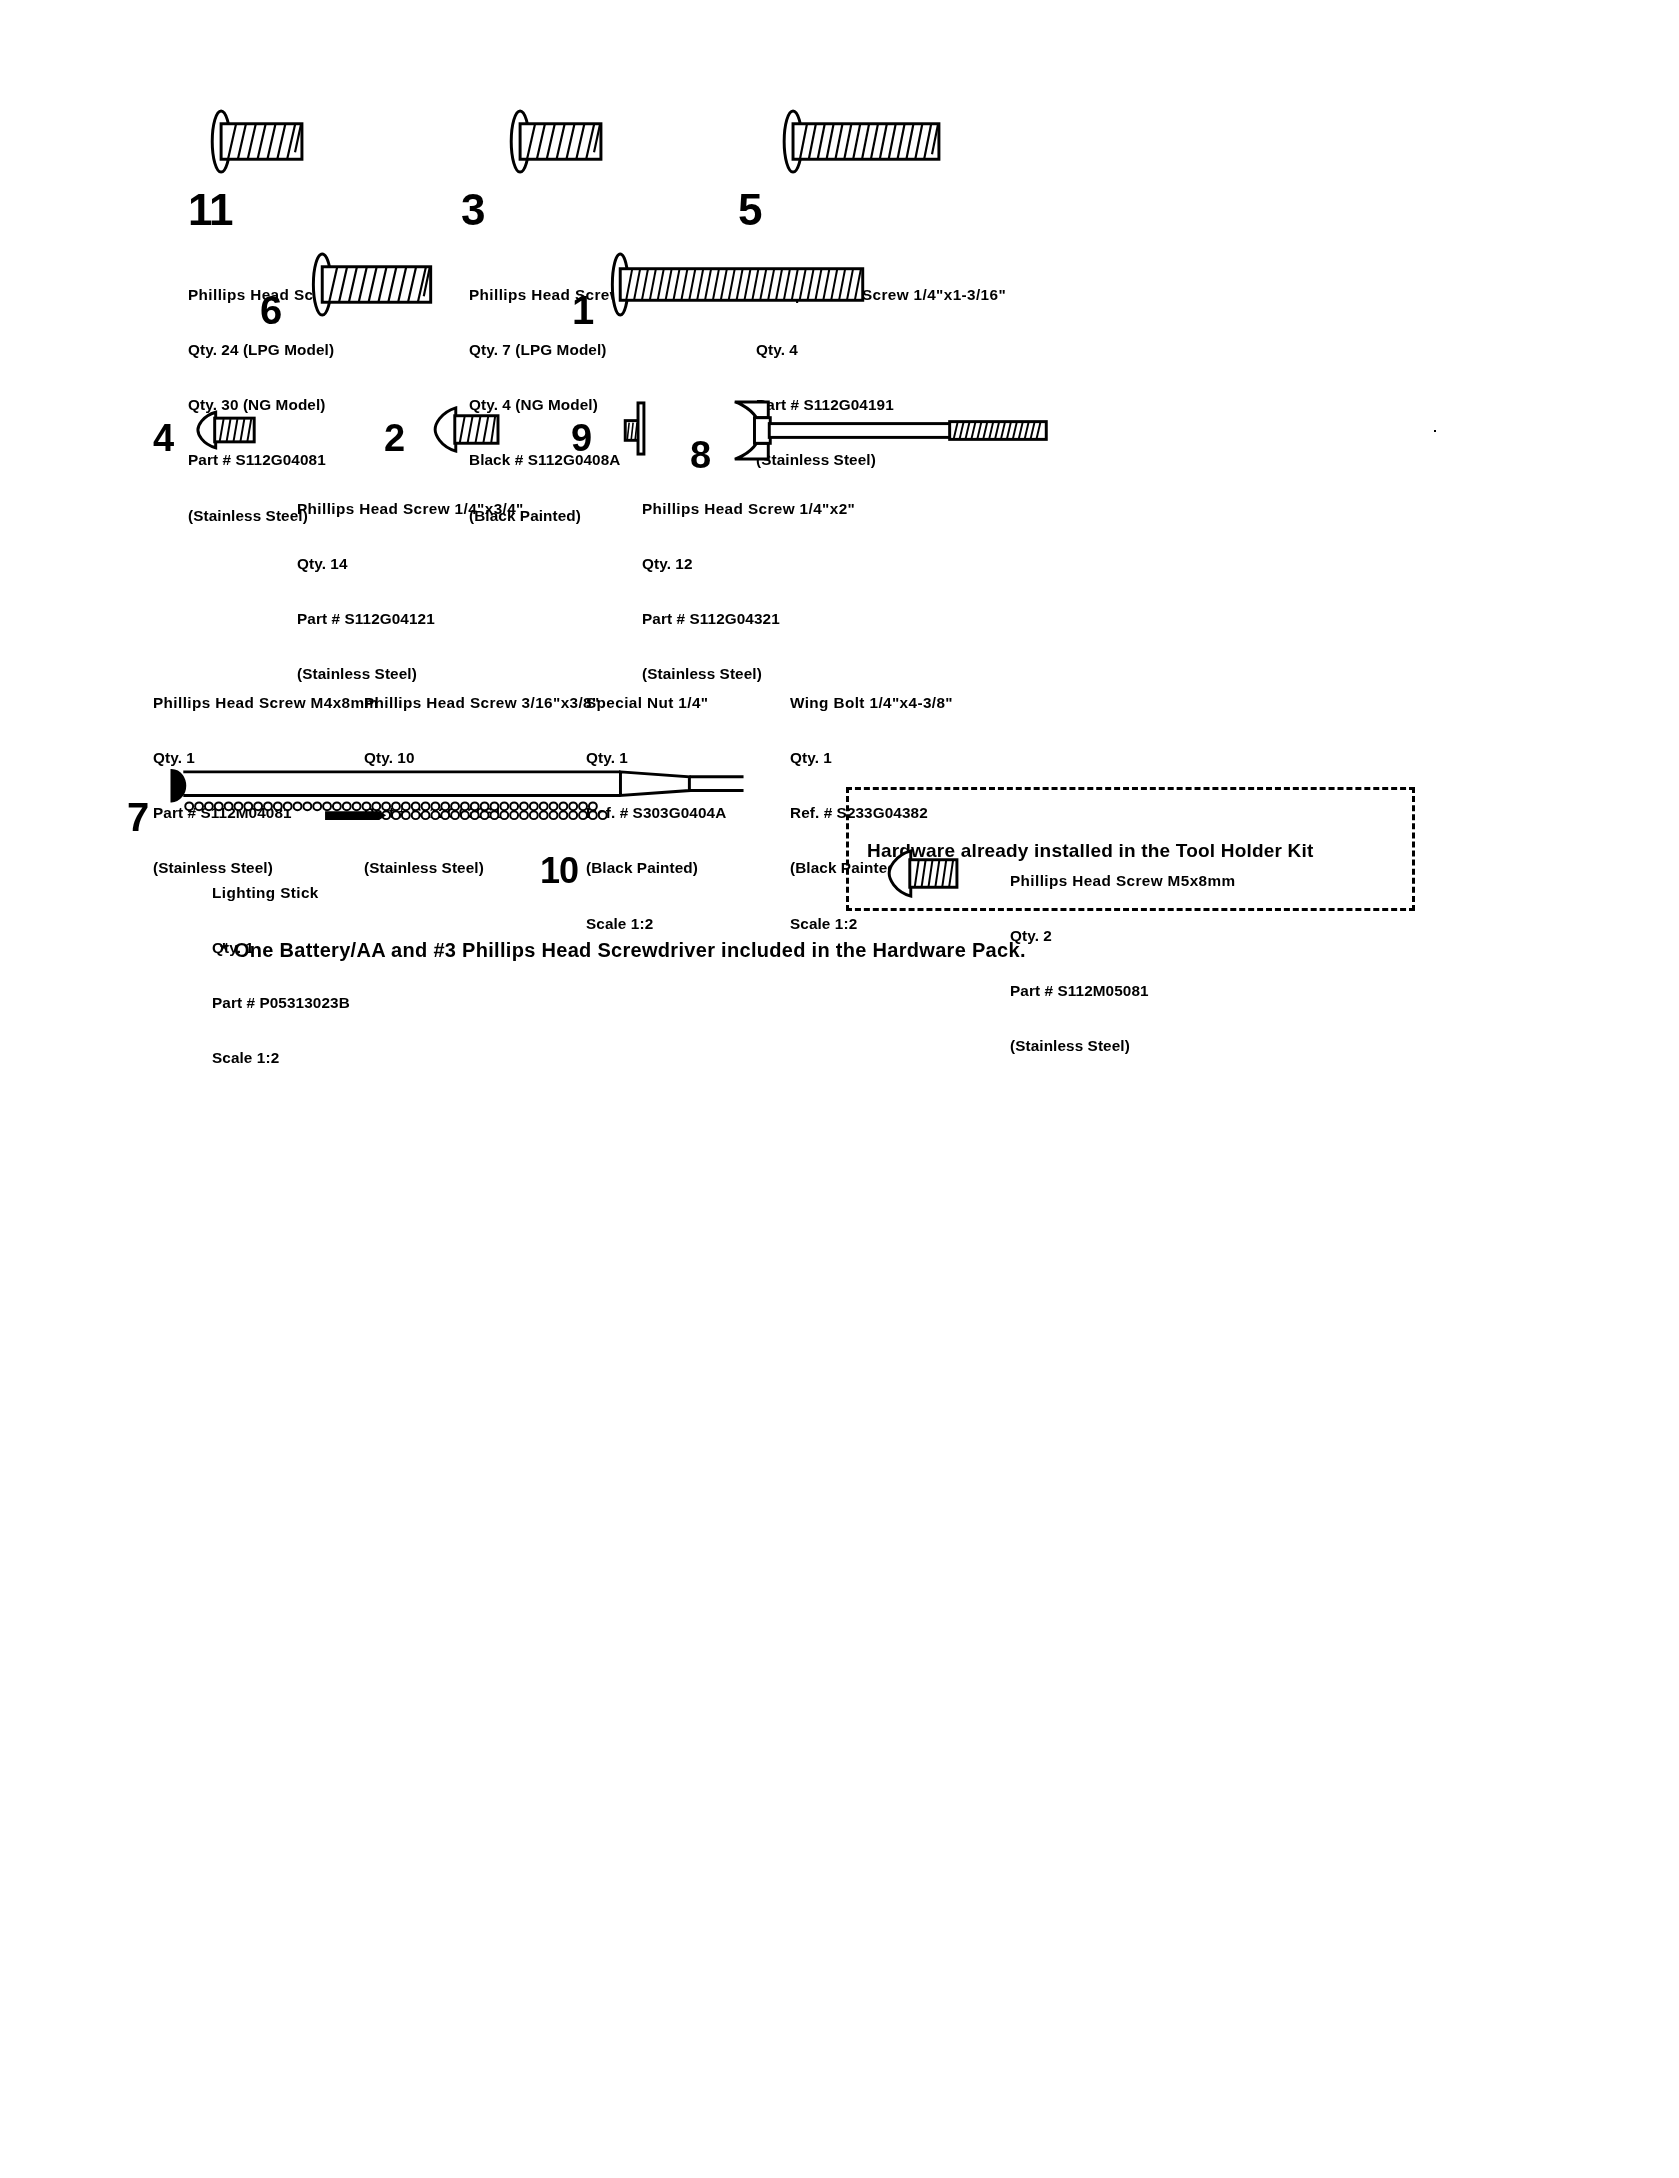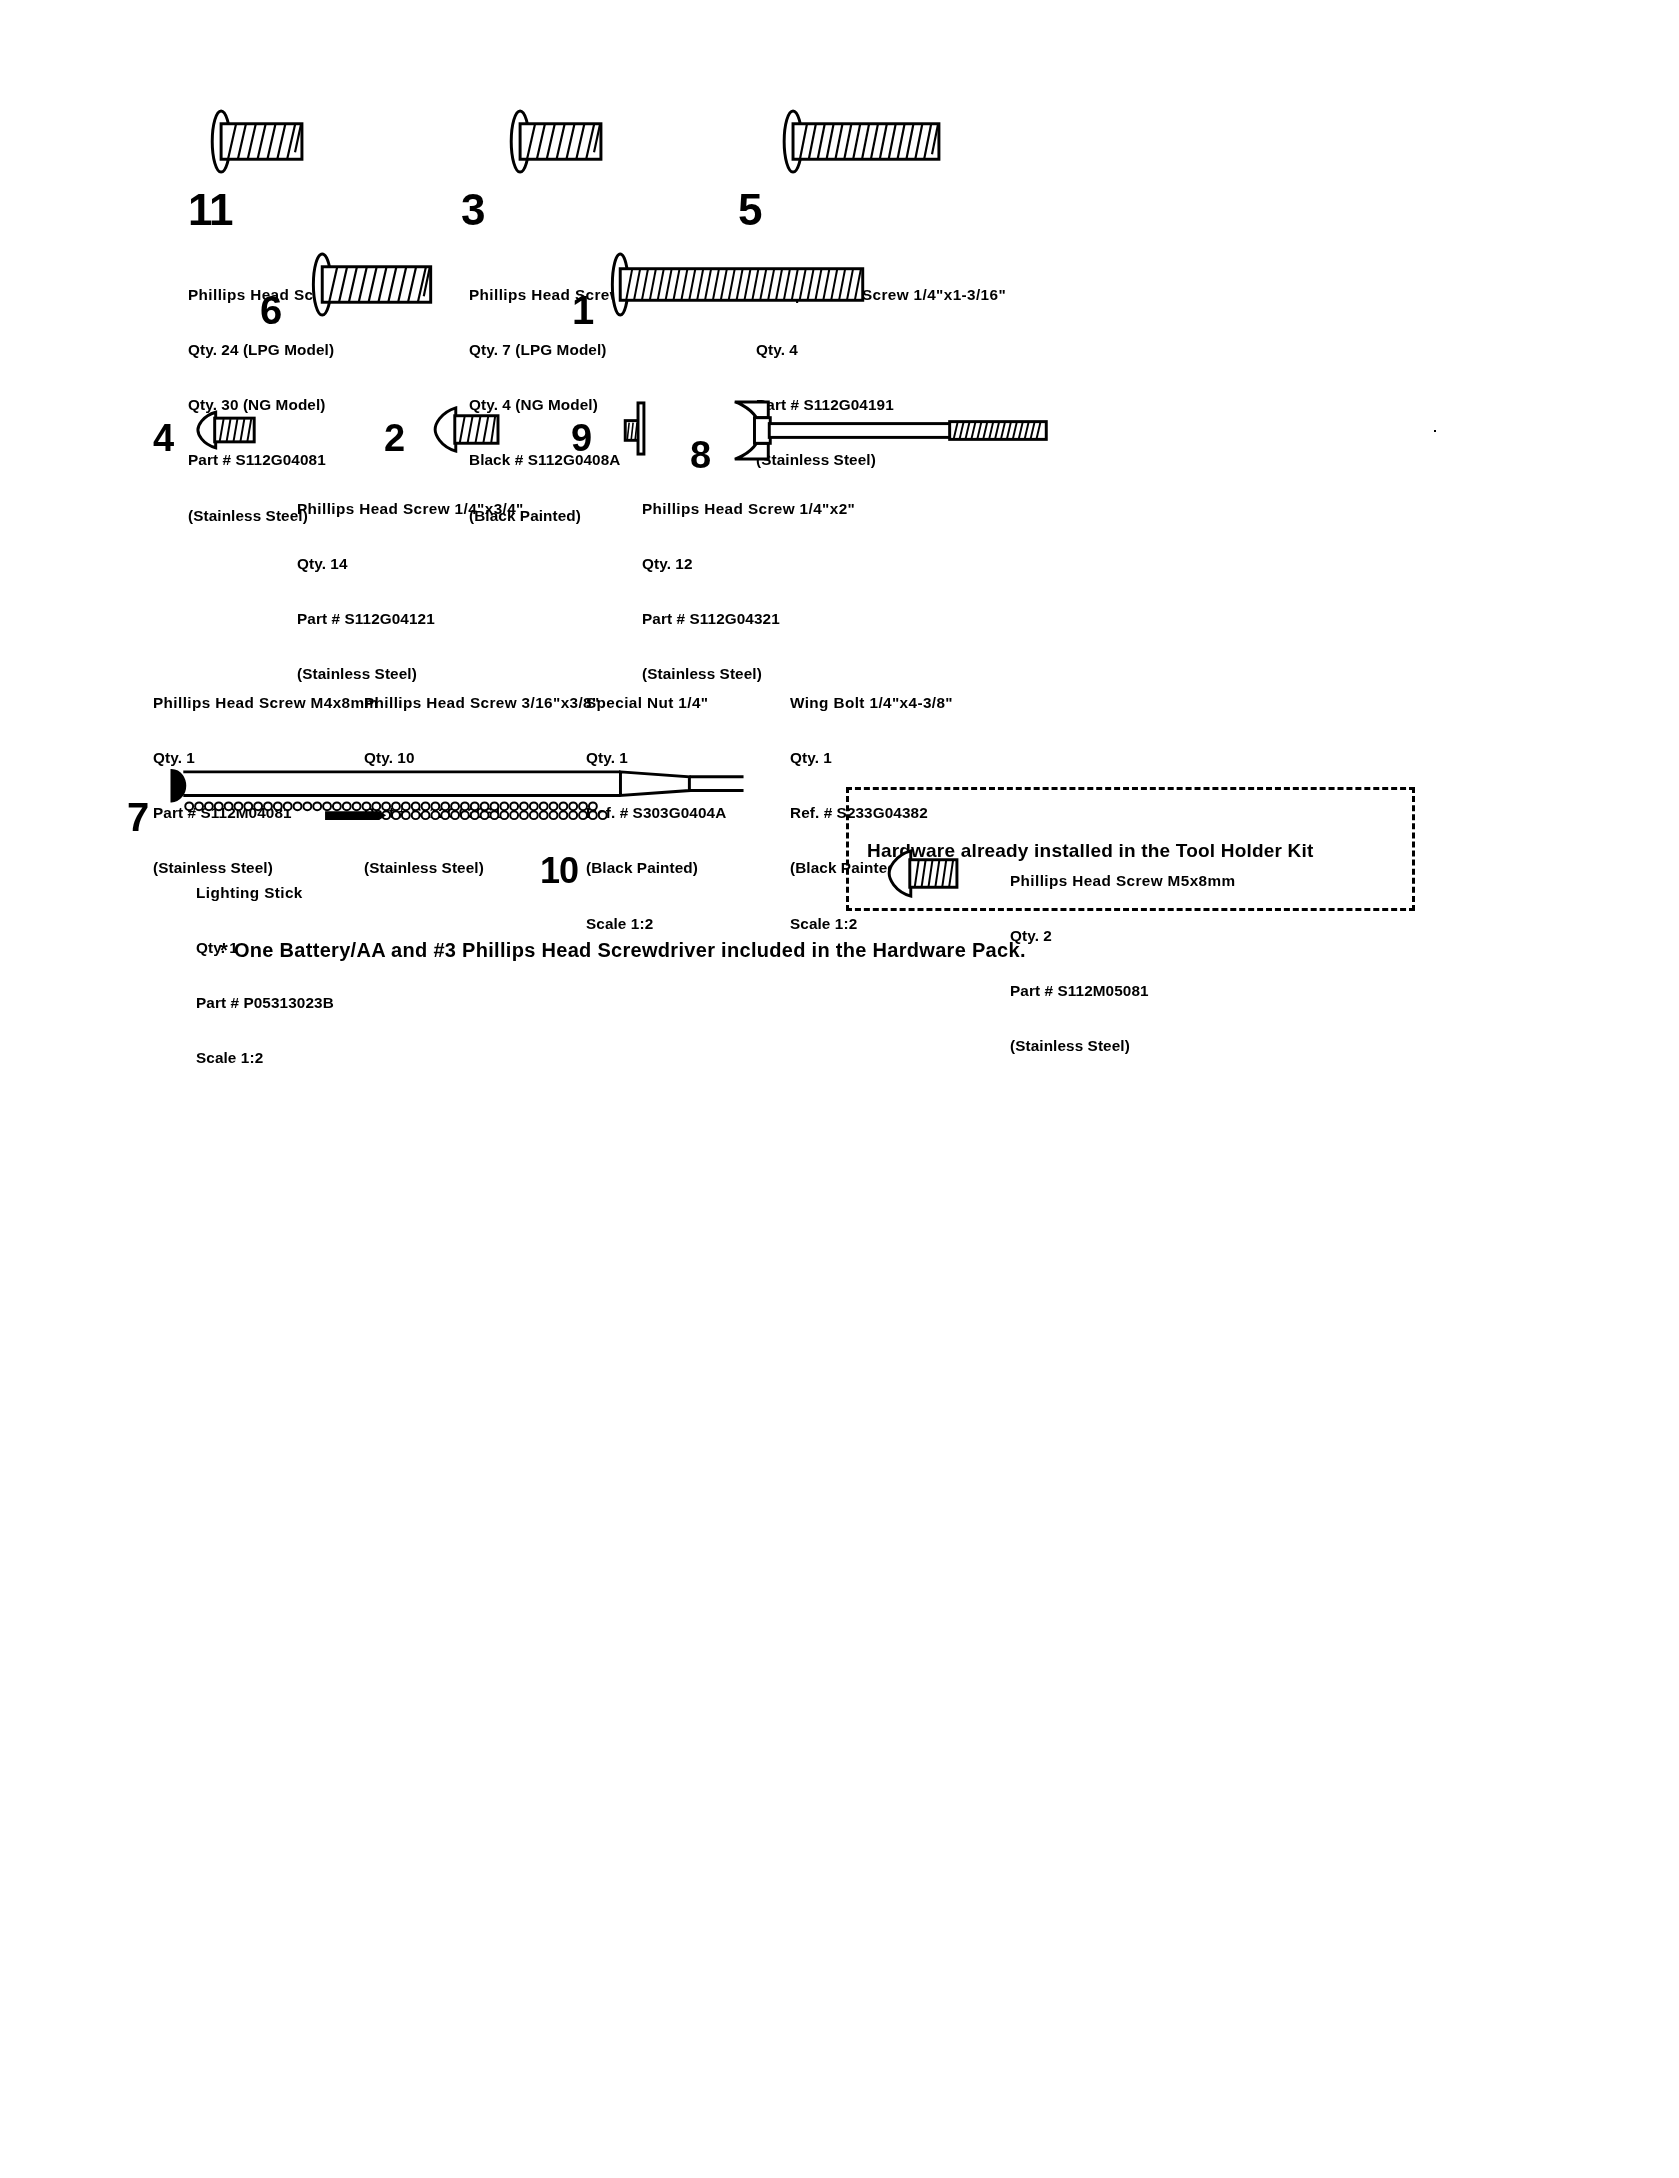--- a/index.html
+++ b/index.html
@@ -406,21 +406,21 @@
           <circle cx="392" cy="52" r="4"></circle>
         <circle cx="402" cy="52" r="4"></circle>
           <circle cx="412" cy="52" r="4"></circle>
           <circle cx="422" cy="52" r="4"></circle>
         <circle cx="432" cy="52" r="4"></circle>
           <circle cx="442" cy="52" r="4"></circle>
       </g>
       <path d="M160 48 L215 48 L222 52 L215 57 L160 57 Z" fill="#000"></path>
     </svg>
   </div>
-  <div class="spec" style="left:196px; top:847px;">
+  <div class="spec" style="left:212px; top:847px;">
     <div class="title">Lighting Stick</div>
     <div>Qty. 1</div>
     <div>Part # P05313023B</div>
     <div>Scale 1:2</div>
   </div>
 
   <div class="item-num" style="left:540px; top:853px; font-size:36px;">10</div>
 
   <div class="kit-box" style="left:846px; top:787px; width:569px; height:124px;"></div>
   <div class="kit-title" style="left:867px; top:800px;">Hardware already installed in the Tool Holder Kit</div>

